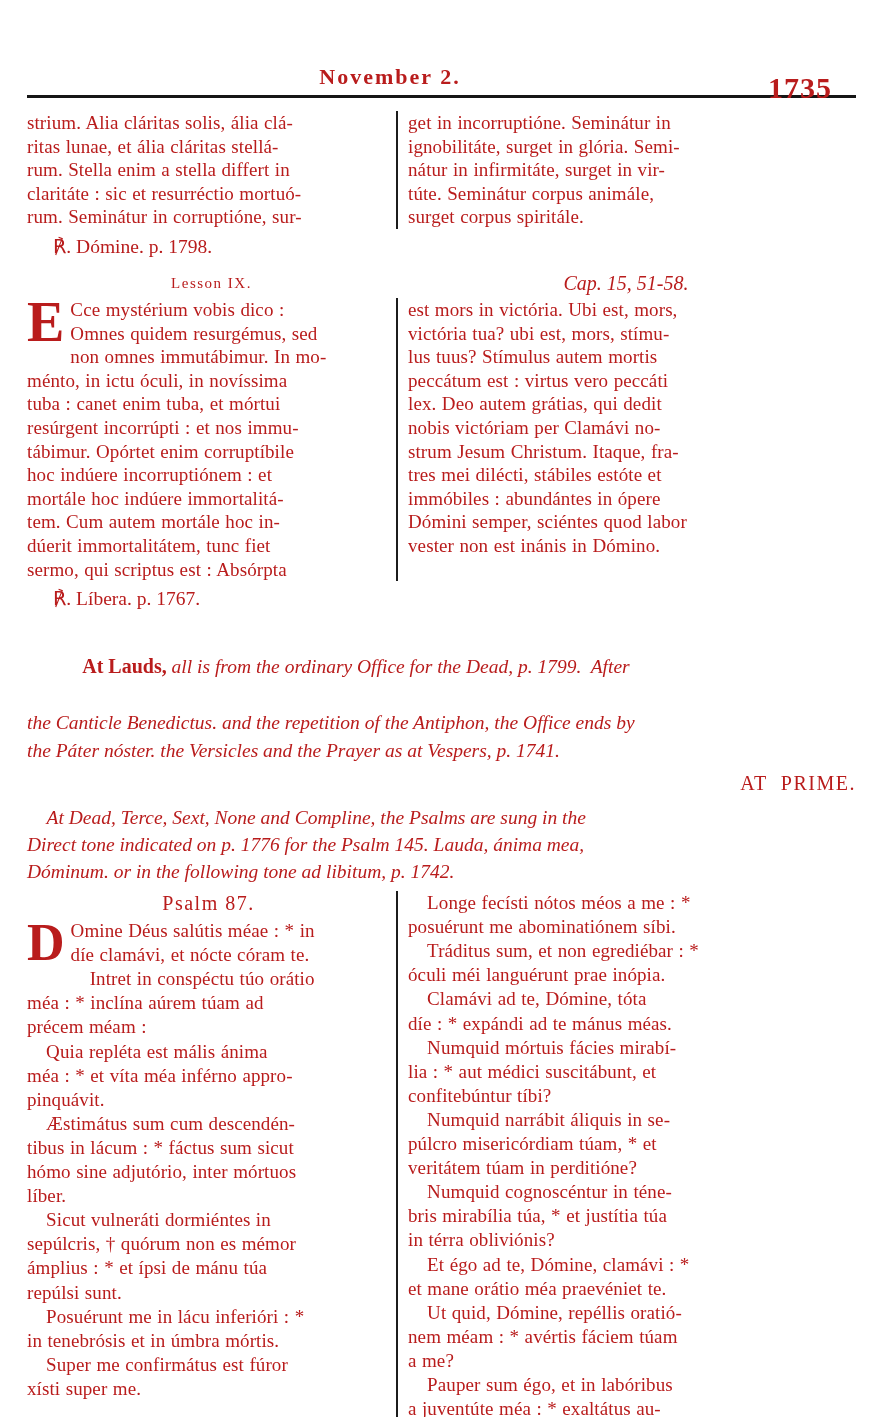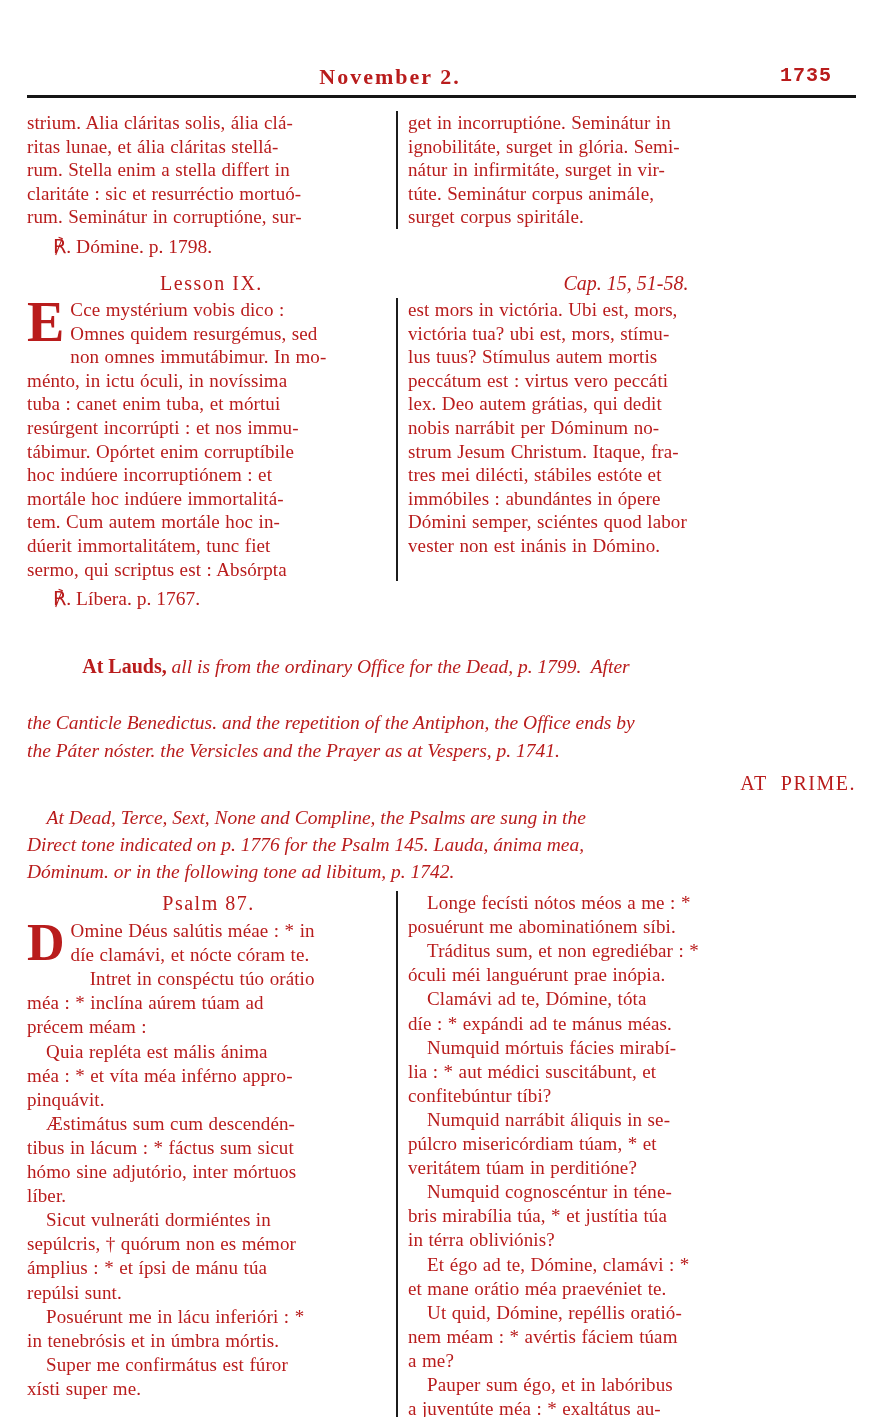--- a/index.html
+++ b/index.html
@@ -14,22 +14,22 @@
     box-sizing:border-box;
     padding:0 25px 0 27px;
   }
   
   .header-row{position:relative;height:28px;margin-top:64px;}
   .header-title{
     position:absolute;left:363px;transform:translateX(-50%);
     font-size:22px;font-weight:bold;letter-spacing:2px;white-space:pre;
   }
   .header-page-num{
-    position:absolute;right:24px;top:0;
-    font-size:20px;font-weight:bold;letter-spacing:1px;white-space:pre;font-family:Liberation Mono, monospace;
+    position:absolute;right:24px;top:7px;
+    font-size:30px;font-weight:bold;letter-spacing:1px;white-space:pre;
   }
   .rule{margin-top:3px;height:3px;background:#161616;}
   
   .two-col{display:flex;align-items:stretch;}
   .col-left{width:369px;box-sizing:border-box;padding-right:6px;}
   .col-divider{width:2px;background:#1c1c1c;align-self:stretch;}
   .col-right{flex:1;box-sizing:border-box;padding-left:10px;}
   .line{
     font-size:19px;line-height:23.6px;
     white-space:pre;letter-spacing:0.1px;word-spacing:0.6px;
@@ -37,21 +37,21 @@
   .sec1{margin-top:13px;}
   .lesson{margin-top:3px;}
   
   .response{
     margin-top:6px;padding-left:26px;
     font-size:19.5px;line-height:24px;white-space:pre;
     font-family:"Liberation Serif","DejaVu Serif","DejaVu Sans",serif;
   }
   
   .heading-row{display:flex;margin-top:12px;line-height:24px;}
-  .h-left{width:369px;text-align:center;font-size:20px;letter-spacing:1.5px;white-space:pre;}
+  .h-left{width:369px;text-align:center;font-size:15px;letter-spacing:1.5px;white-space:pre;}
   .h-right{flex:1;text-align:center;font-size:20px;font-style:italic;white-space:pre;}
   
   .dropcap{
     float:left;font-size:56px;line-height:46px;height:47px;
     padding:1px 6px 0 0;font-weight:bold;
   }
   
   .rubric{margin-top:13px;}
   .r-line{font-size:19.5px;line-height:28px;white-space:pre;}
   .r-it{font-style:italic;}
@@ -133,21 +133,21 @@
         </div>
     </div>
     <div class="col-divider"></div>
     <div class="col-right">
       <div>
           <div class="line">est mors in victória. Ubi est, mors,</div>
           <div class="line">victória tua? ubi est, mors, stímu-</div>
           <div class="line">lus tuus? Stímulus autem mortis</div>
           <div class="line">peccátum est : virtus vero peccáti</div>
           <div class="line">lex. Deo autem grátias, qui dedit</div>
-          <div class="line">nobis narrábit per Dóminum no-</div>
+          <div class="line">nobis victóriam per Clamávi no-</div>
           <div class="line">strum Jesum Christum. Itaque, fra-</div>
           <div class="line">tres mei dilécti, stábiles estóte et</div>
           <div class="line">immóbiles : abundántes in ópere</div>
           <div class="line">Dómini semper, sciéntes quod labor</div>
           <div class="line">vester non est inánis in Dómino.</div>
         </div>
     </div>
   </div>
 
   <div class="response">℟. Líbera. p. 1767.</div>

